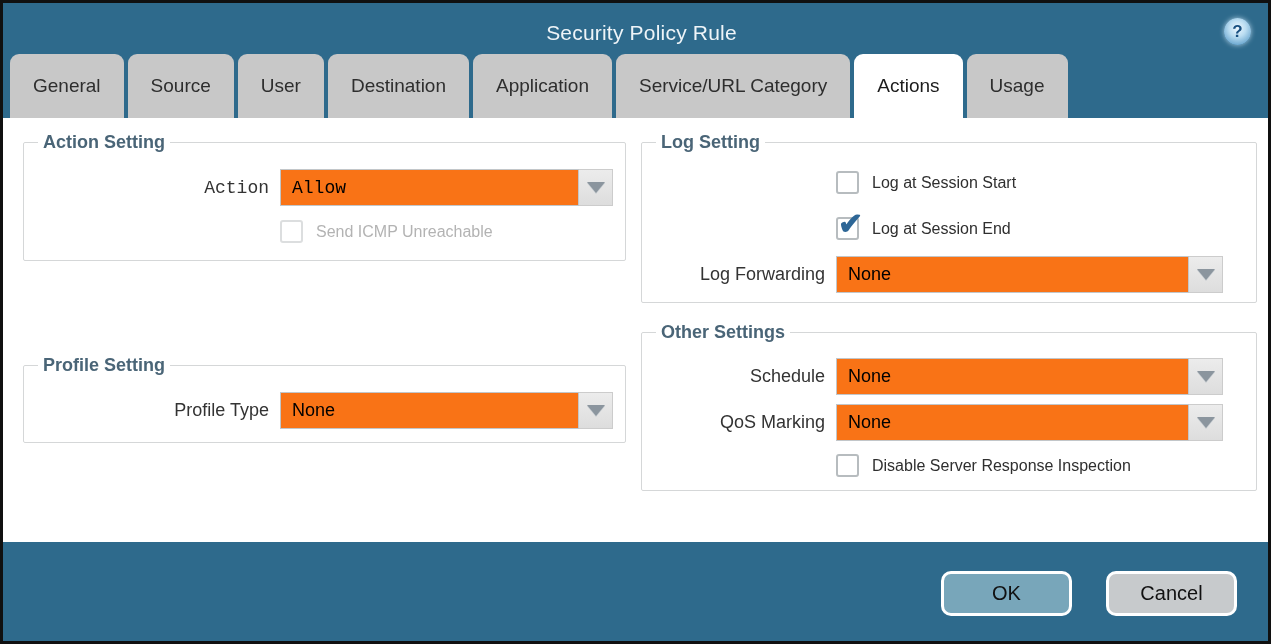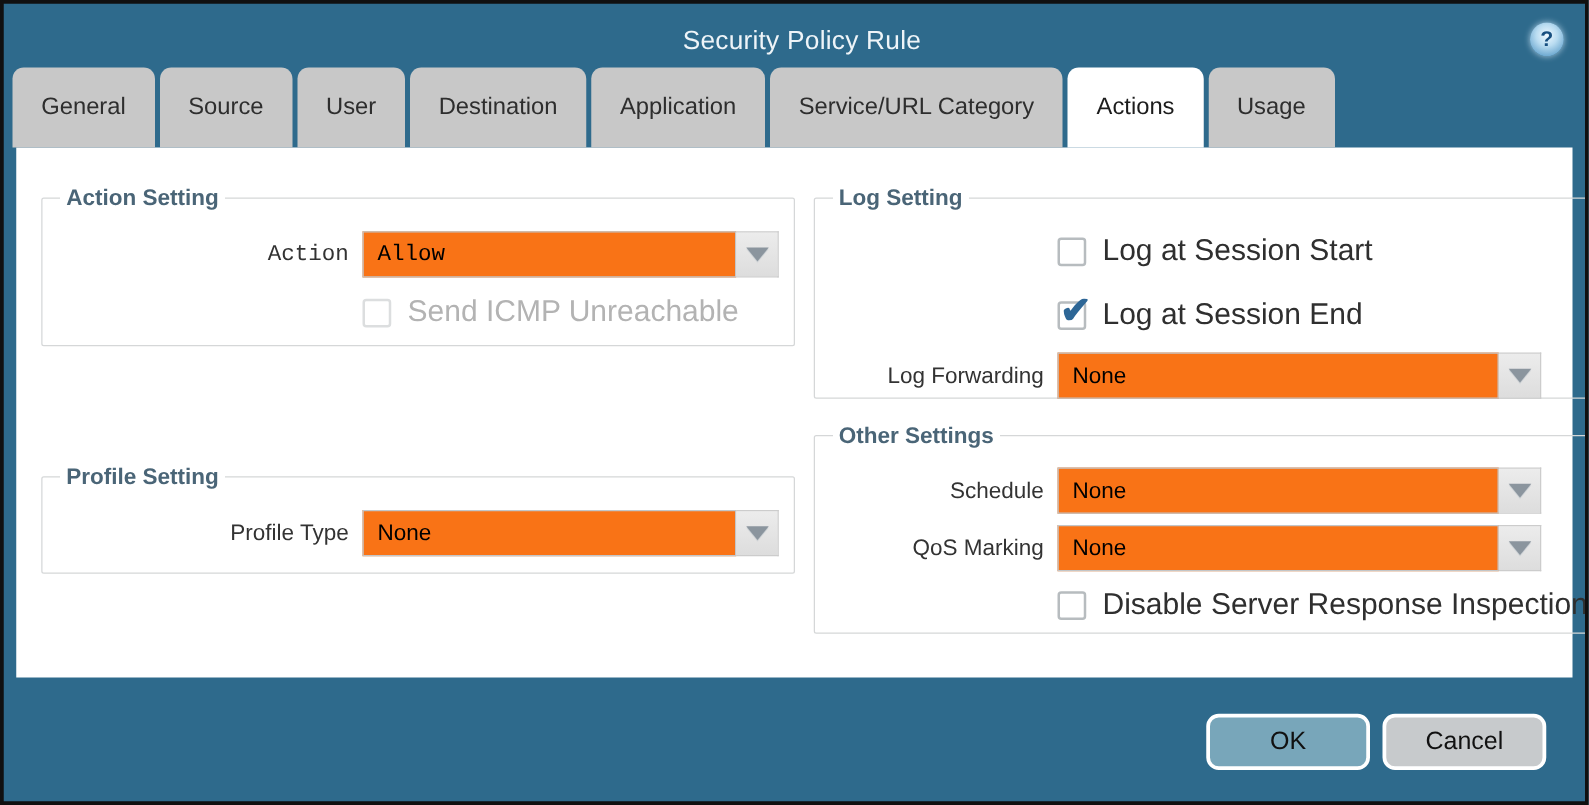--- a/index.html
+++ b/index.html
@@ -67,25 +67,25 @@
     color: #2e2e2e;
     cursor: pointer;
     white-space: nowrap;
   }
   .tab.active {
     background: #ffffff;
     color: #1c1c1c;
   }
   
   .content {
-    margin: 0 10px;
+    margin: 0 0;
     height: 424px;
     background: #ffffff;
     display: flex;
-    padding: 16px 11px 0 20px;
+    padding: 0 11px 0 20px;
   }
   .col-left  { width: 603px; margin-right: 15px; }
   .col-right { flex: 1; }
   fieldset {
     border: 1px solid #d5d7d8;
     border-radius: 2px;
     margin: 0;
     padding: 0 12px 0 12px;
   }
   legend {
@@ -167,21 +167,21 @@
     font-size: 30px;
     font-weight: bold;
     color: #2d6696;
   }
   .cb.disabled {
     border-color: #dcdedf;
     cursor: default;
   }
   .cb-label {
     margin-left: 13px;
-    font-size: 24px;
+    font-size: 16px;
     color: #2f2f2f;
     white-space: nowrap;
   }
   .cb-label.disabled { color: #b3b3b3; }
   
   .fs-action .row-dd   { margin-top: 16px; font-family: Liberation Mono, monospace; }
   .fs-action .row-cb   { margin-top: 14px; }
   .fs-profile .row-dd  { margin-top: 16px; }
   .fs-log .row-cb1     { margin-top: 18px; }
   .fs-log .row-cb2     { margin-top: 23px; }
@@ -189,21 +189,21 @@
   .fs-other .row-dd1   { margin-top: 15px; }
   .fs-other .row-dd2   { margin-top: 9px; }
   .fs-other .row-cb    { margin-top: 13px; }
   
   .footer {
     height: 99px;
     display: flex;
     justify-content: flex-end;
     align-items: flex-start;
     padding: 29px 31px 0 0;
-    gap: 10px;
+    gap: 34px;
   }
   .btn {
     min-width: 131px;
     height: 45px;
     border: 3px solid #ffffff;
     border-radius: 10px;
     font-size: 20px;
     font-family: "Liberation Sans", sans-serif;
     color: #111111;
     cursor: pointer;

